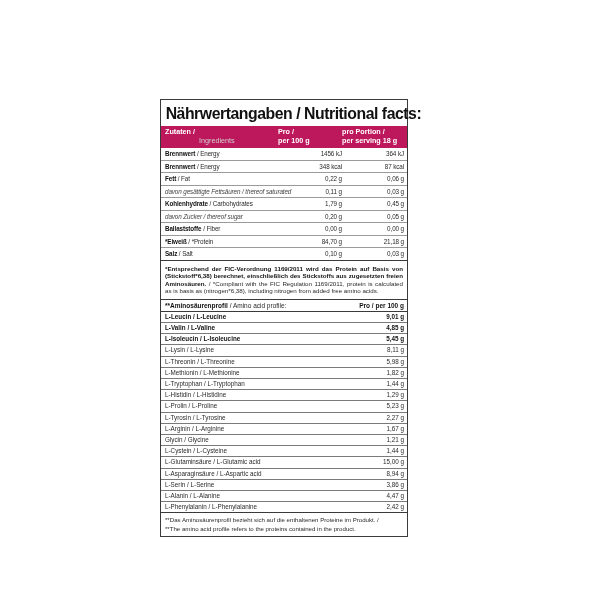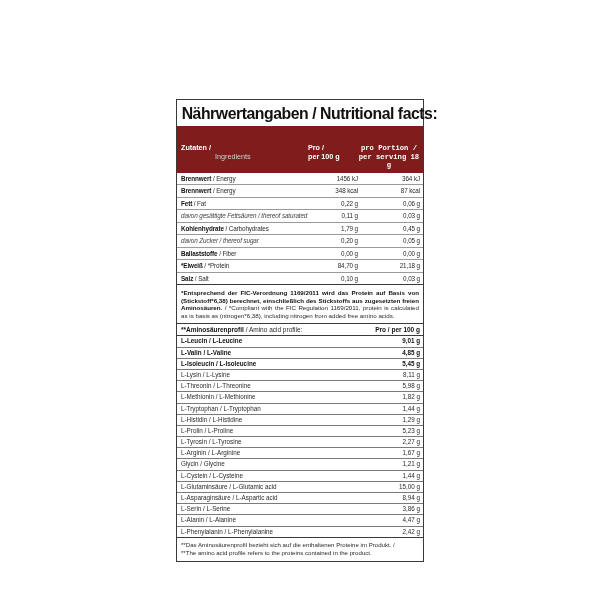--- a/index.html
+++ b/index.html
@@ -1,27 +1,27 @@
 <!DOCTYPE html>
 <html><head>
 <meta charset="utf-8">
 <style>
   html, body { margin:0; padding:0; background:#ffffff; }
   body { width:600px; height:600px; position:relative; font-family:"Liberation Sans", sans-serif; color:#2a2a2a; }
   .label {
-    position:absolute; left:176px; top:99px; width:246px;
+    position:absolute; left:160px; top:99px; width:246px;
     border:1.5px solid #3a3a3a; background:#fff;
   }
   .title { font-family:"Liberation Sans", sans-serif; font-weight:bold; font-size:17px; letter-spacing:-0.5px; color:#111; padding:4px 4px 2px 5px; line-height:20px; transform:scaleX(0.93); transform-origin:left; white-space:nowrap; }
-  .hdr { background:#7f1d1d; color:#fff; display:flex; font-size:7.2px; line-height:8.5px; padding:18px 3px 3px 4px; }
+  .hdr { background:#be185d; color:#fff; display:flex; font-size:7.2px; line-height:8.5px; padding:2px 3px 3px 4px;gap:14px; }
   .hdr .c1 { flex:1; }
   .hdr .c1 .de { font-weight:bold; }
   .hdr .c1 .en { color:#d0d0d0;margin-left:34px; }
   .hdr .c2 { width:50px; text-align:left; font-weight:bold; }
-  .hdr .c3 { width:62px; text-align:center; font-weight:bold;font-family:Liberation Mono, monospace; }
+  .hdr .c3 { width:62px; text-align:left; font-weight:bold; }
   .row { display:flex; font-size:6.3px; line-height:11.5px; height:11.5px; padding:0 3px 0 4px; border-bottom:1px solid #9a9a9a; letter-spacing:-0.1px; }
   .row .c1 { flex:1; white-space:nowrap; overflow:hidden; }
   .row .c2 { width:50px; text-align:right; }
   .row .c3 { width:62px; text-align:right; }
   .row.last { border-bottom:1.5px solid #3a3a3a; }
   .b { font-weight:bold; color:#111; }
   .i { font-style:italic; color:#444; }
   .note { font-size:6.2px; line-height:7.6px; padding:4px 4px 4px 4px; text-align:justify; border-bottom:1.5px solid #3a3a3a; }
   .note .b { font-weight:bold; }
   .amhdr { display:flex; font-size:6.5px; line-height:11px; padding:0 3px 0 4px; border-bottom:1.5px solid #3a3a3a; }

